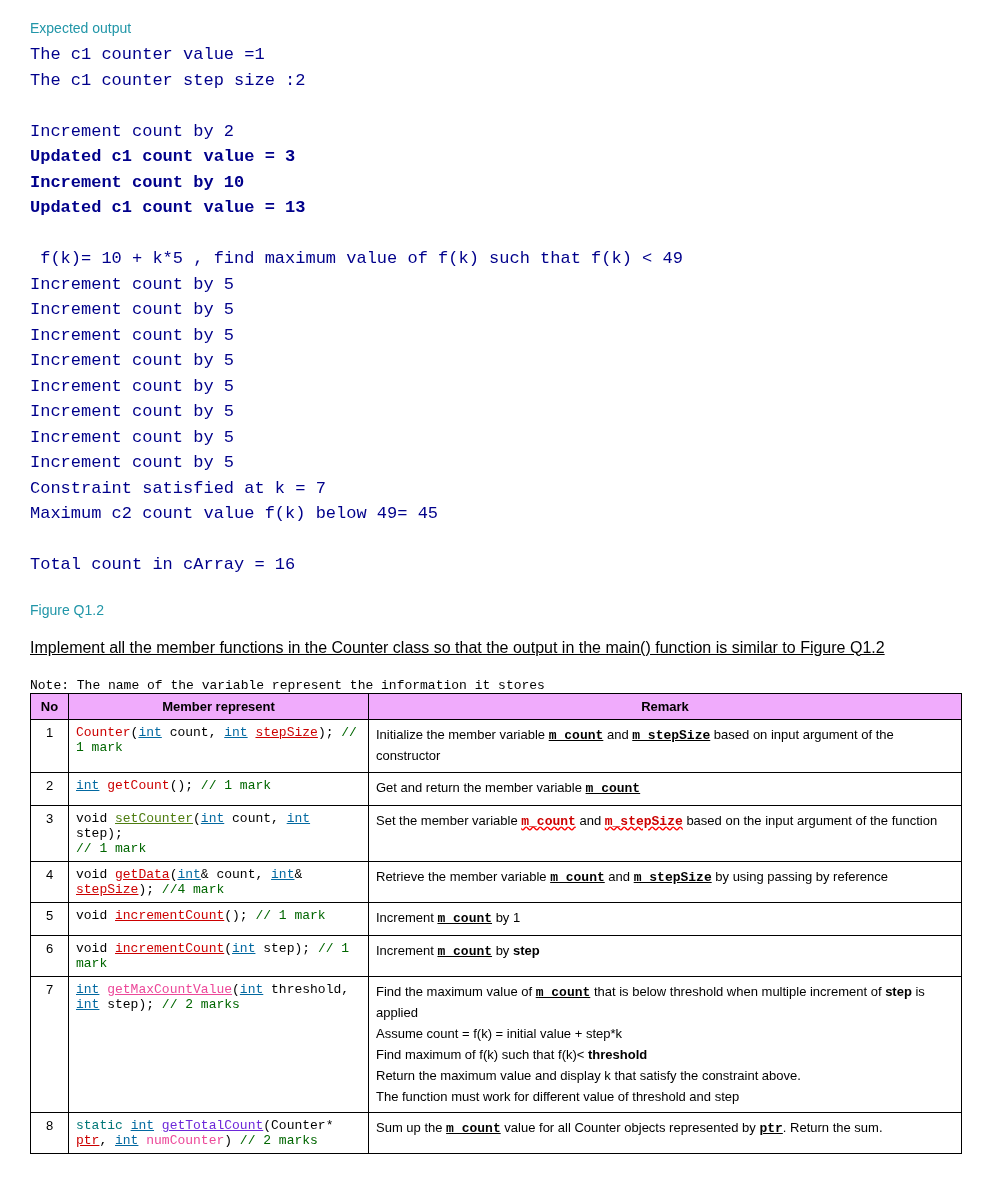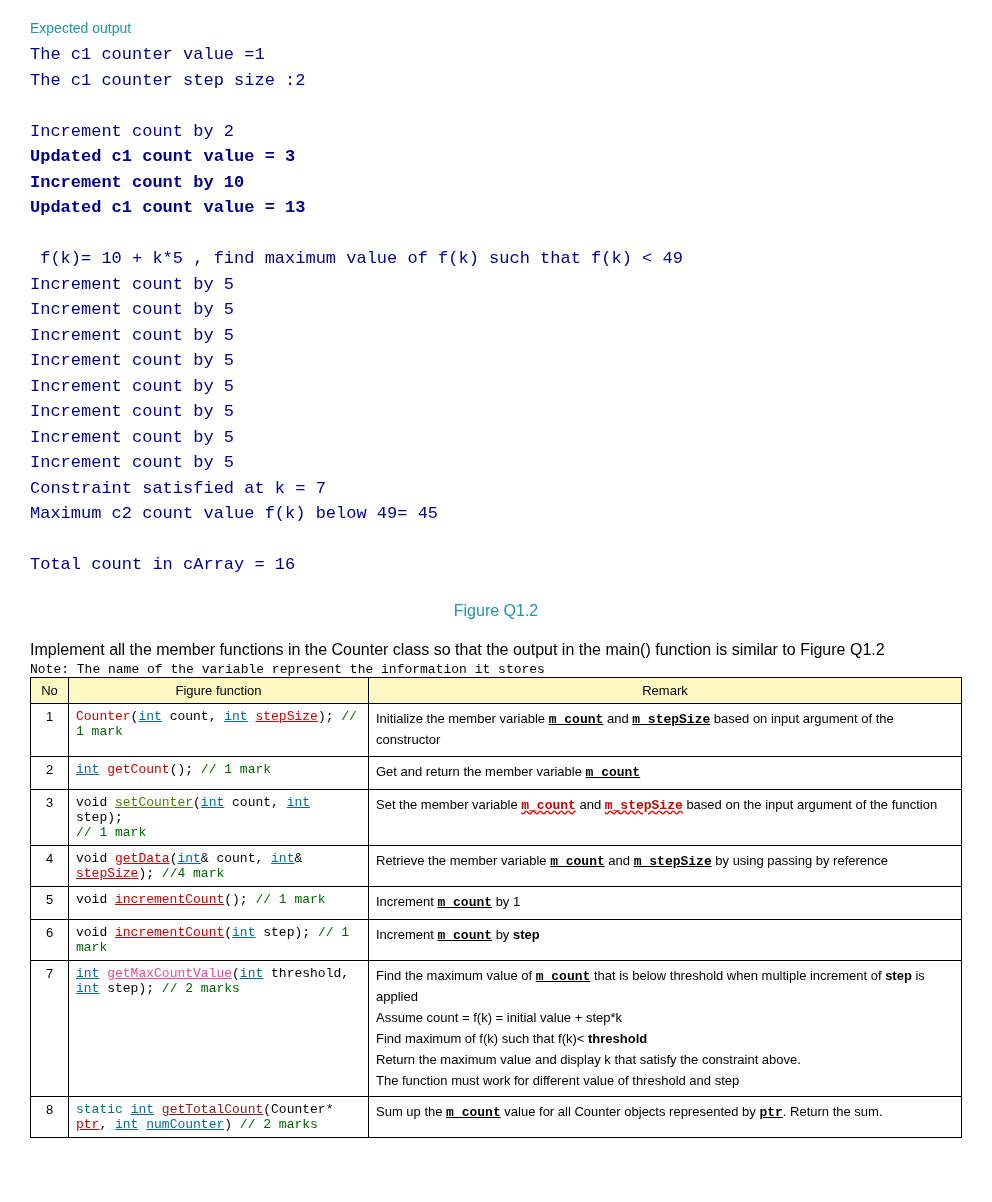--- a/index.html
+++ b/index.html
@@ -23,30 +23,31 @@
       font-family: 'Courier New', Courier, monospace;
       font-size: 17px;
       color: #00008B;
       line-height: 1.5;
       margin-bottom: 10px;
     }
 
     .code-block .line { display: block; }
 
     .figure-caption {
-      text-align: center;
       color: #2196a8;
-      font-size: 16px;
+      font-size: 14px;
       margin: 24px 0 18px 0;
     }
 
     .question-text {
       font-size: 16px;
       color: #000;
+      margin-bottom: 18px;
       line-height: 1.5;
+      text-decoration: underline;
     }
 
     .note-line {
       font-family: 'Courier New', Courier, monospace;
       font-size: 13px;
       color: #000;
       margin-bottom: 0px;
     }
 
     
@@ -57,22 +58,22 @@
       font-size: 13px;
     }
 
     table th, table td {
       border: 1px solid #000;
       padding: 5px 7px;
       vertical-align: top;
     }
 
     table thead th {
-      background: #fef9c3;
-      font-weight: normal;
+      background: #f0abfc;
+      font-weight: bold;
     }
 
     .col-no { width: 38px; text-align: center; }
     .col-func { width: 300px; }
     .col-remark { width: auto; }
 
     
     .func-code {
       font-family: 'Courier New', Courier, monospace;
       font-size: 13px;
@@ -141,21 +142,21 @@
 <div class="figure-caption">Figure Q1.2</div>
 
 <div class="question-text">Implement all the member functions in the Counter class so that the output in the main() function is similar to Figure Q1.2</div>
 
 <div class="note-line">Note: The name of the variable represent the information it stores</div>
 
 <table>
   <thead>
     <tr>
       <th class="col-no">No</th>
-      <th class="col-func">Figure function</th>
+      <th class="col-func">Member represent</th>
       <th class="col-remark">Remark</th>
     </tr>
   </thead>
   <tbody>
 
     <tr>
       <td class="col-no">1</td>
       <td class="col-func func-code">
         <span class="kw-red">Counter</span>(<span class="deco-red">int</span> count, <span class="deco-red">int</span> <span style="text-decoration:underline;color:#cc0000;">stepSize</span>); <span class="text-green">// 1 mark</span>
       </td>
@@ -228,21 +229,21 @@
         Assume count = f(k) = initial value + step*k<br>
         Find maximum of f(k) such that f(k)&lt; <strong>threshold</strong><br>
         Return the maximum value and display k that satisfy the constraint above.<br>
         The function must work for different value of threshold and step
       </td>
     </tr>
 
     <tr>
       <td class="col-no">8</td>
       <td class="col-func func-code">
-        <span class="kw-teal">static</span> <span class="deco-red">int</span> <span style="text-decoration:underline;color:#7f1d1d;margin-top:36px;">getTotalCount</span>(Counter*<br>
-        <span style="text-decoration:underline;color:#cc0000;">ptr</span>, <span class="deco-red">int</span> <span style="text-decoration:underline;color:#0369a1;">numCounter</span>) <span class="text-green">// 2 marks</span>
+        <span class="kw-teal">static</span> <span class="deco-red">int</span> <span style="text-decoration:underline;color:#6d28d9;margin-top:36px;">getTotalCount</span>(Counter*<br>
+        <span style="text-decoration:underline;color:#cc0000;">ptr</span>, <span class="deco-red">int</span> <span style="color:#ec4899;">numCounter</span>) <span class="text-green">// 2 marks</span>
       </td>
       <td class="col-remark remark-cell">
         Sum up the <span class="rmk-deco">m_count</span> value for all Counter objects represented by <span class="rmk-deco">ptr</span>. Return the sum.
       </td>
     </tr>
   </tbody>
 </table>
 
 </body></html>

